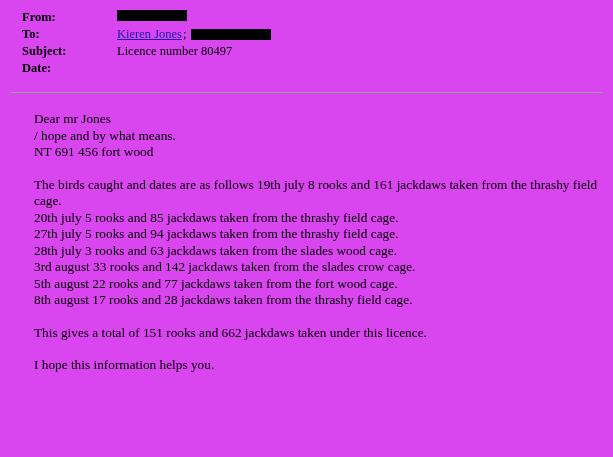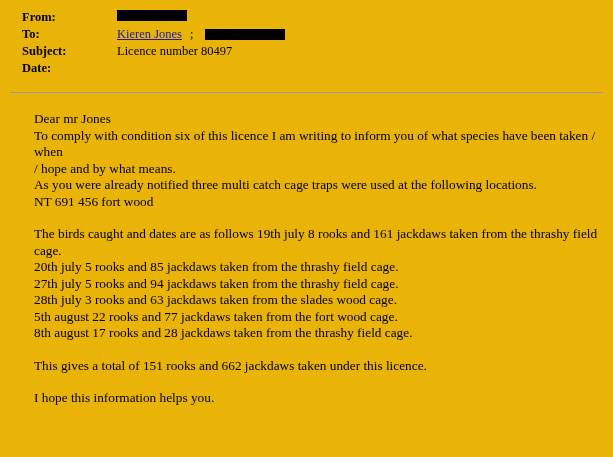--- a/index.html
+++ b/index.html
@@ -11,21 +11,21 @@
     width: 613px;
     height: 457px;
     font-family: "Liberation Serif", serif;
     color: #000000;
     overflow: hidden;
   }
   .page {
     position: relative;
     width: 613px;
     height: 457px;
-    background: #eab308;
+    background: #d946ef;
   }
   .header {
     padding: 10px 0 6px 22px;
   }
   .hdr-row {
     display: flex;
     align-items: flex-start;
     line-height: 15px;
     margin-bottom: 2px;
   }
@@ -36,21 +36,21 @@
     font-weight: bold;
     font-size: 12.5px;
     color: #000;
   }
   .hdr-value {
     font-family: "Liberation Serif", serif;
     font-size: 12.5px;
     color: #000;
     display: flex;
     align-items: center;
-    gap: 8px;
+    gap: 1px;
   }
   .redact {
     display: inline-block;
     background: #000000;
     height: 11px;
     vertical-align: middle;
   }
   .redact-from { width: 70px; }
   .redact-to   { width: 80px; margin-left: 4px; }
   .link-name {
@@ -106,32 +106,31 @@
       <div class="hdr-label">Date:</div>
     </div>
 
   </div>
 
   <hr class="rule">
 
   <div class="body-text">
 
     <div class="para">Dear mr Jones</div>
-    <div class="para">To comply with condition six of this licence I am writing to inform you of what species have been taken / when</div>
     <div class="para">/ hope and by what means.</div>
-    <div class="para">As you were already notified three multi catch cage traps were used at the following locations.</div>
 
     <div class="para">NT 691 456 fort wood</div>
 
     <div class="spacer"></div>
 
     <div class="para">The birds caught and dates are as follows 19th july 8 rooks and 161 jackdaws taken from the thrashy field cage.</div>
     <div class="para">20th july 5 rooks and 85 jackdaws taken from the thrashy field cage.</div>
     <div class="para">27th july 5 rooks and 94 jackdaws taken from the thrashy field cage.</div>
     <div class="para">28th july 3 rooks and 63 jackdaws taken from the slades wood cage.</div>
+    <div class="para">3rd august 33 rooks and 142 jackdaws taken from the slades crow cage.</div>
     <div class="para">5th august 22 rooks and 77 jackdaws taken from the fort wood cage.</div>
     <div class="para">8th august 17 rooks and 28 jackdaws taken from the thrashy field cage.</div>
 
     <div class="spacer"></div>
 
     <div class="para">This gives a total of 151 rooks and 662 jackdaws taken under this licence.</div>
 
     <div class="spacer"></div>
 
     <div class="para">I hope this information helps you.</div>

